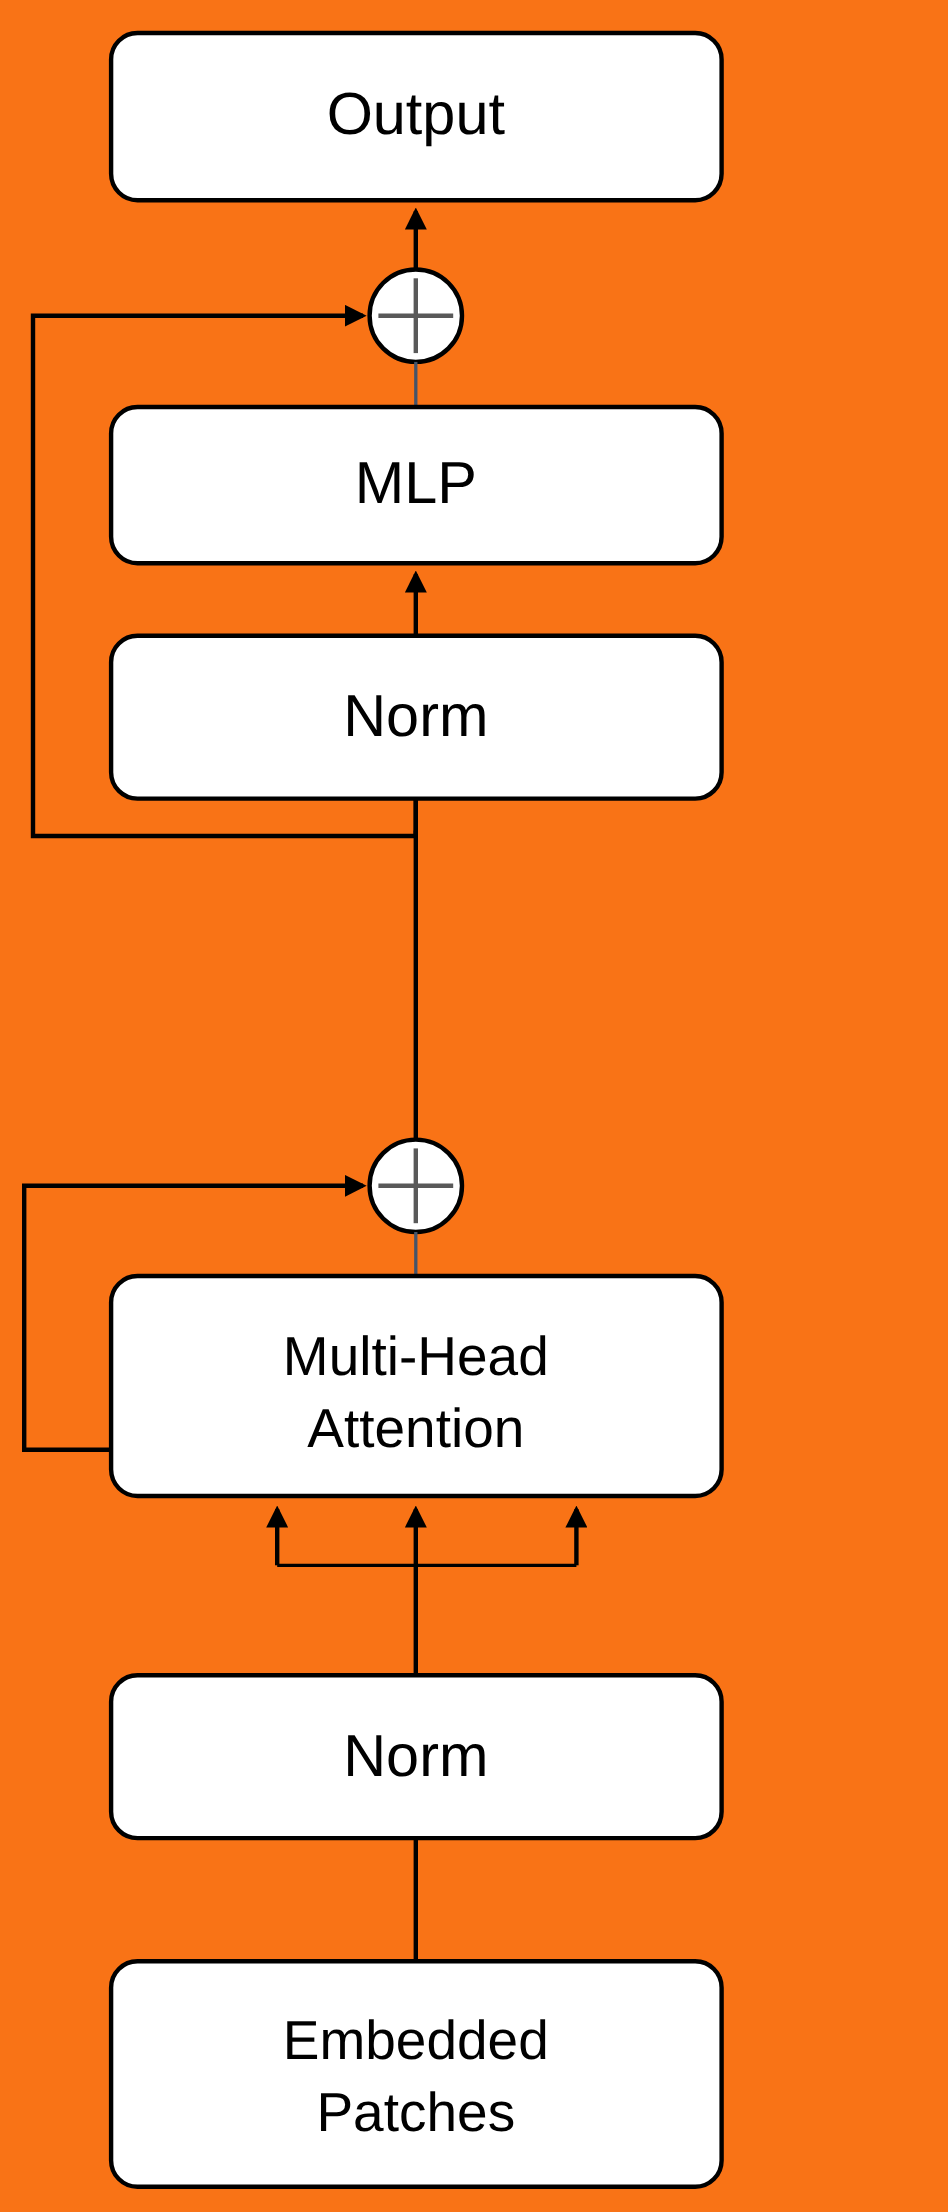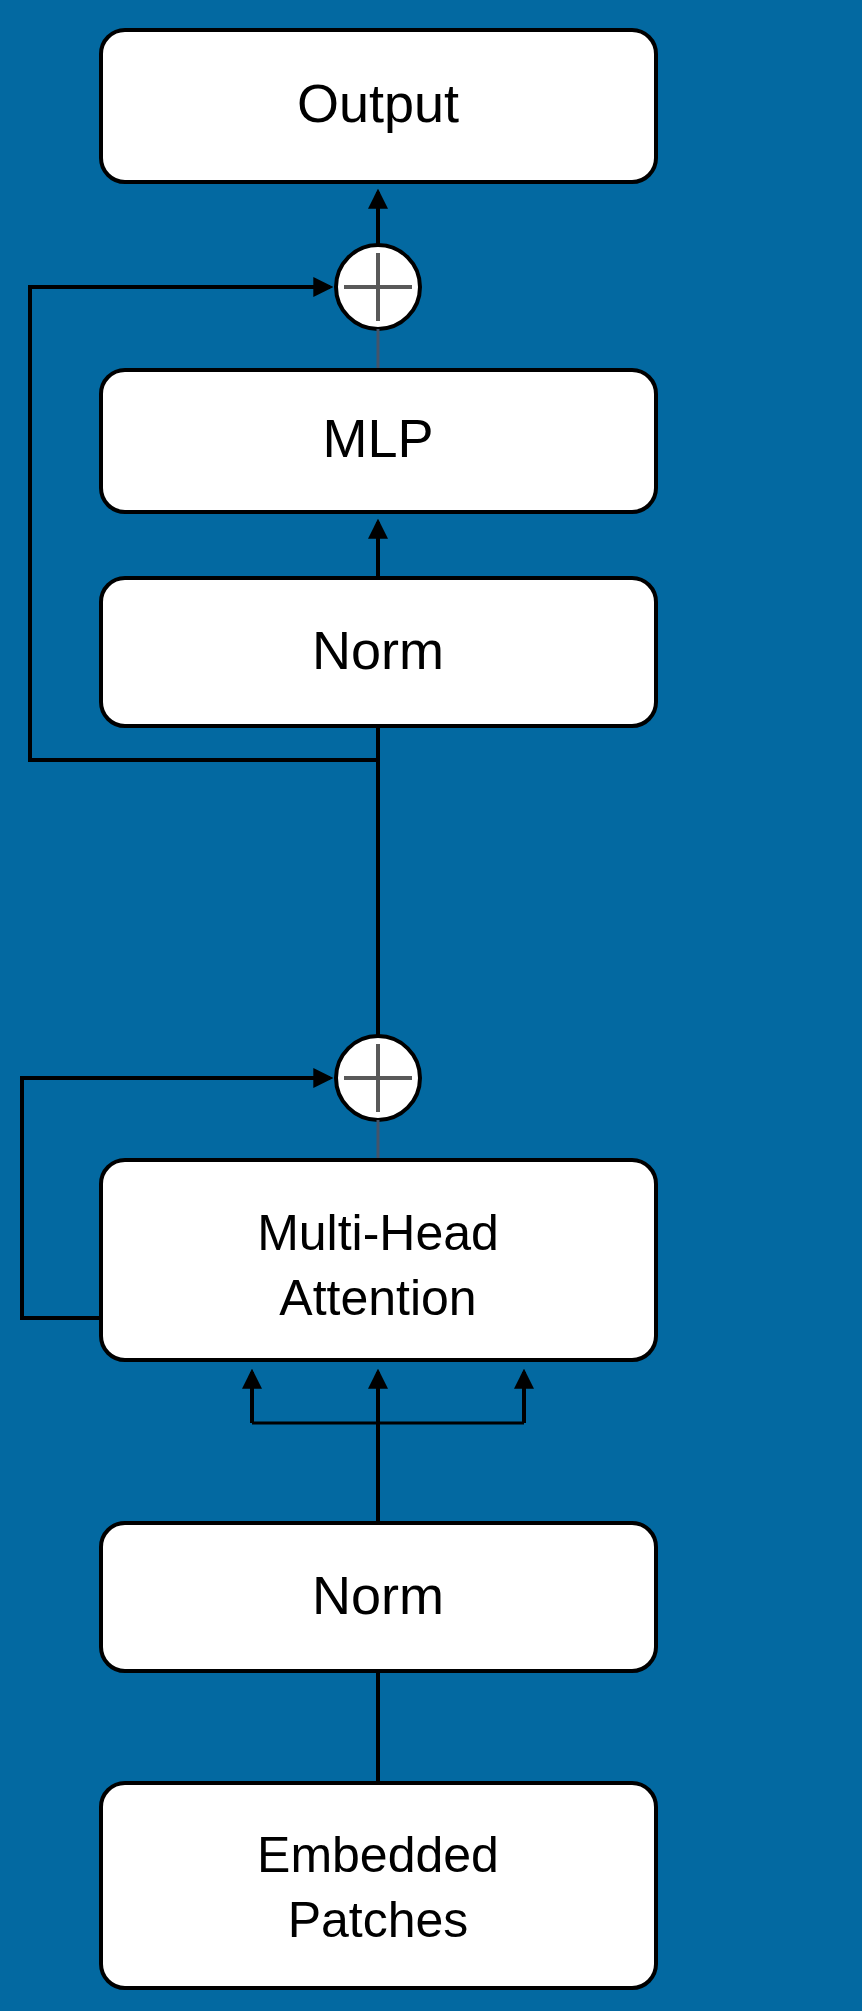--- a/index.html
+++ b/index.html
@@ -8,21 +8,21 @@
     padding: 0;
     background: #ffffff;
   }
   body {
     font-family: "Liberation Sans", sans-serif;
   }
   #diagram-root {
     position: relative;
     width: 862px;
     height: 2011px;
-    background: #0369a1;
+    background: #f97316;
     overflow: hidden;
   }
   #diagram-svg {
     position: absolute;
     top: 0;
     left: 0;
     width: 862px;
     height: 2011px;
     display: block;
   }

